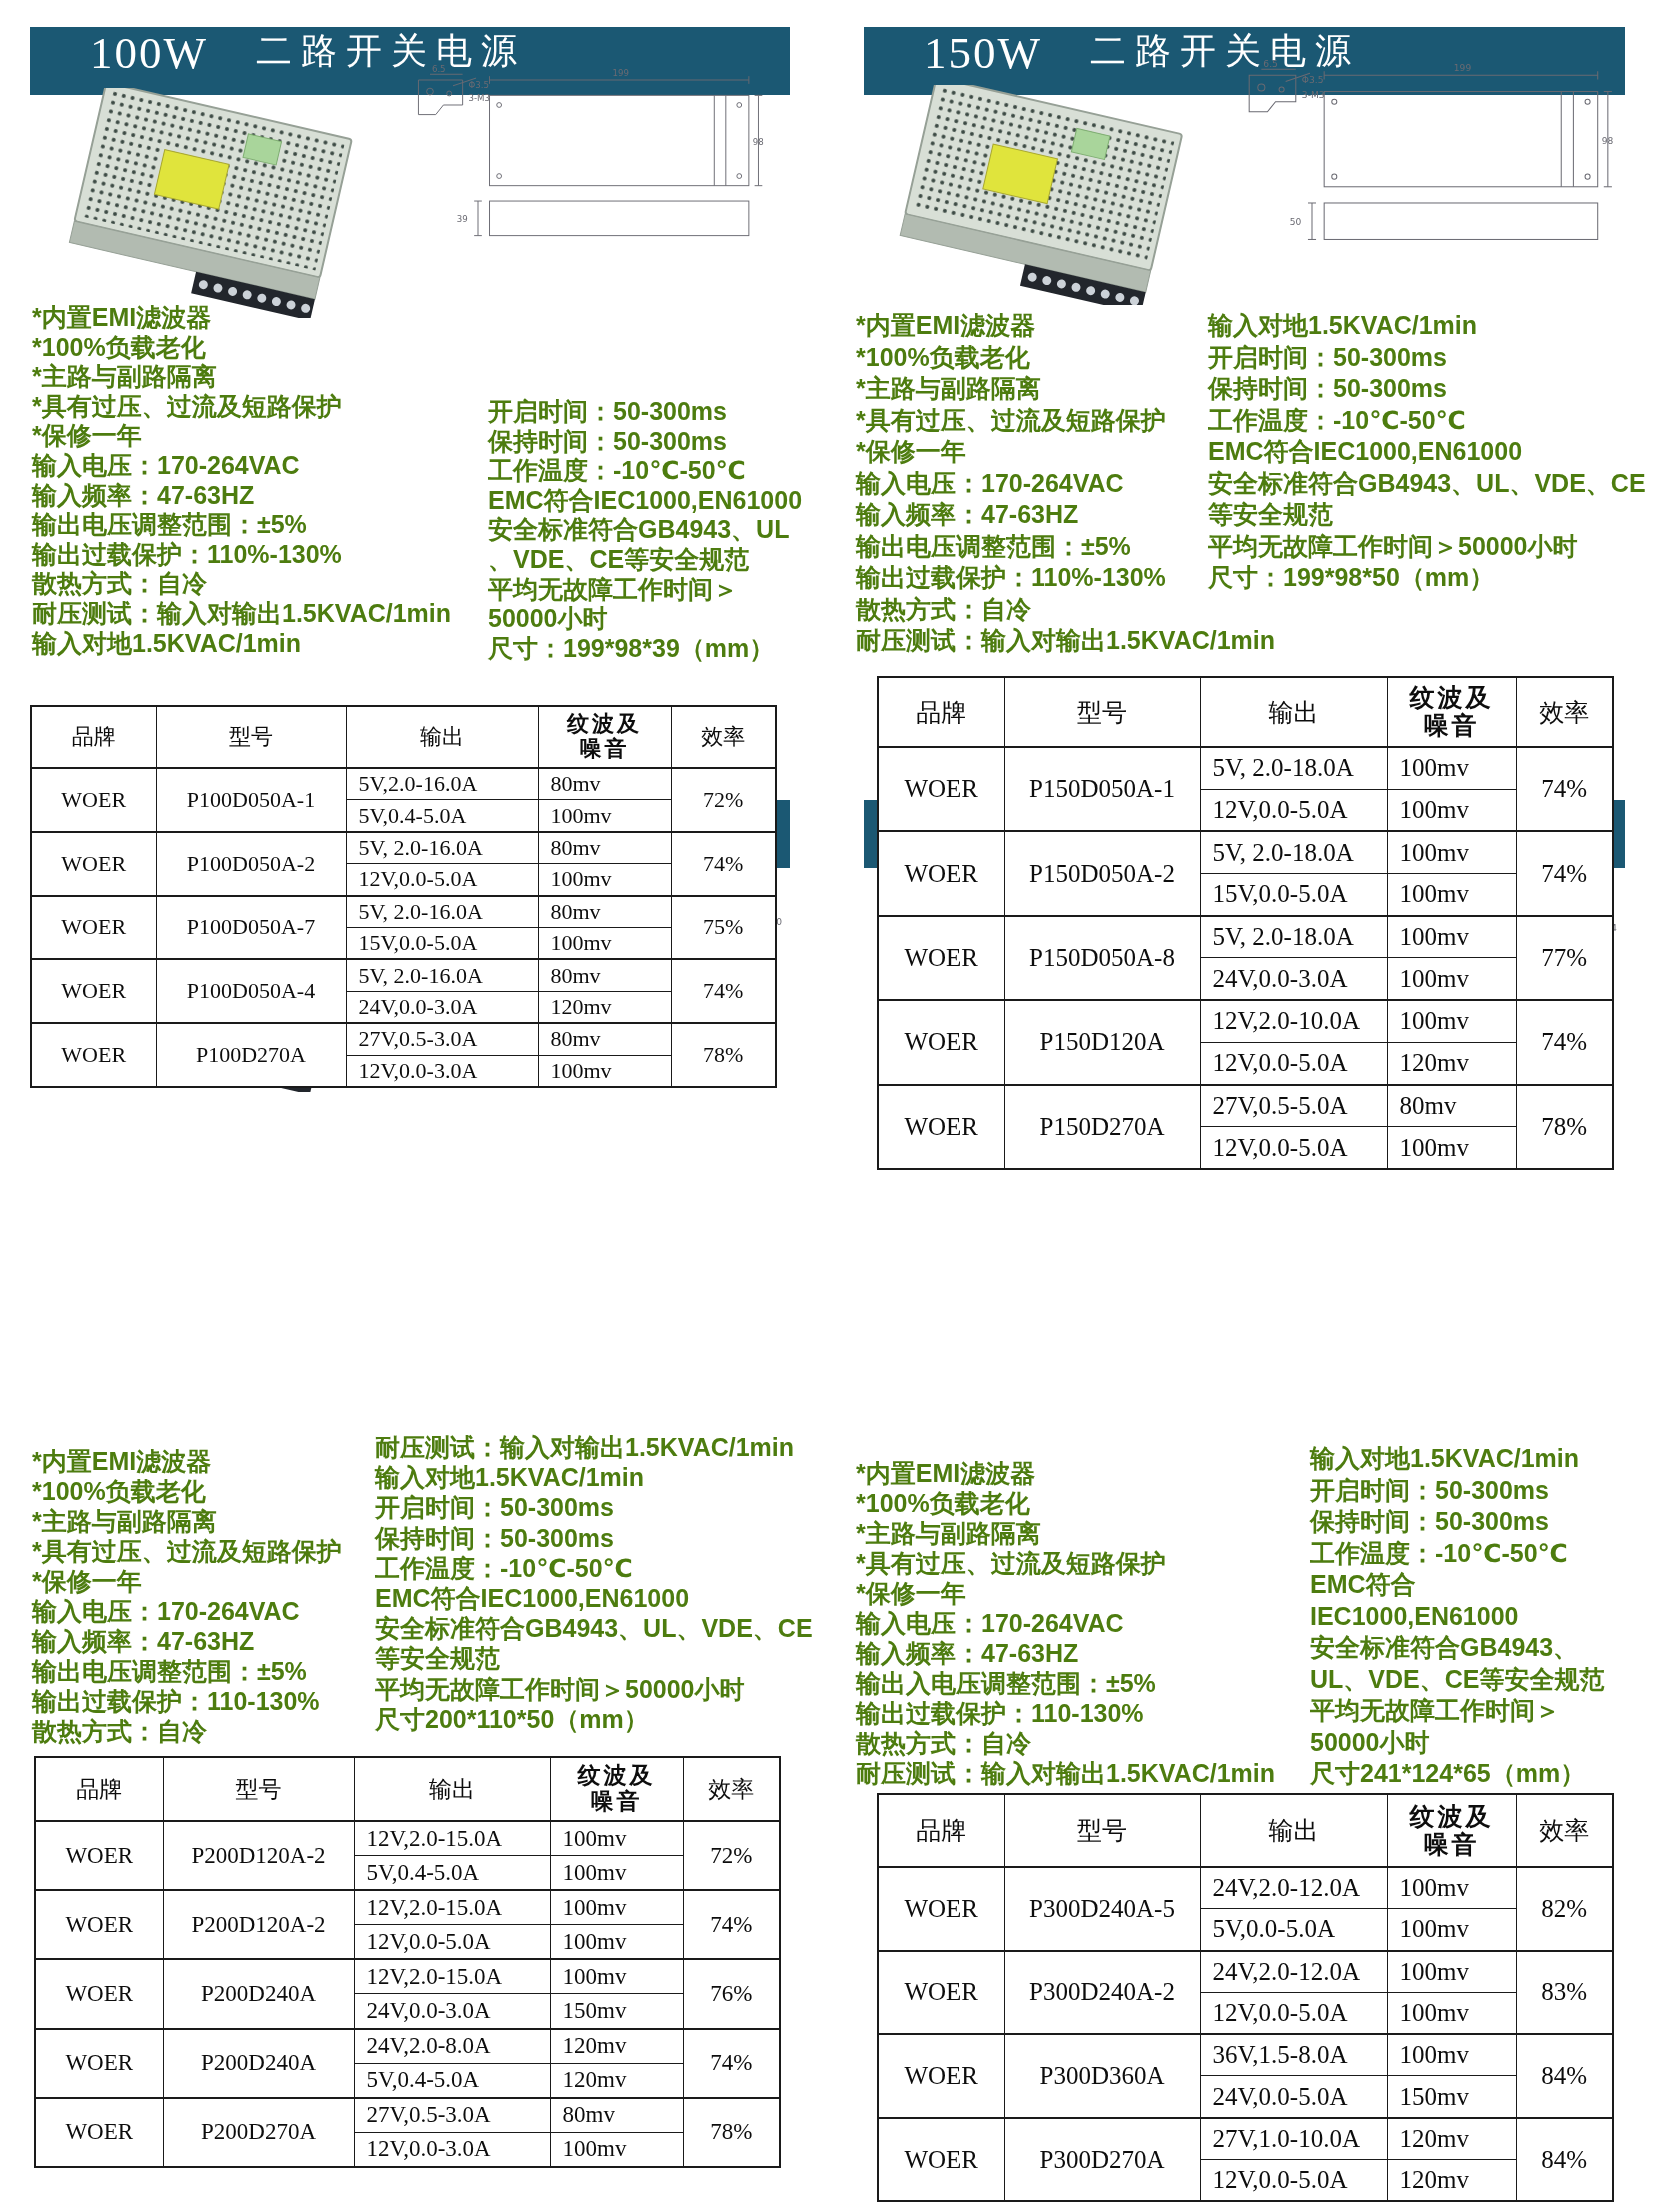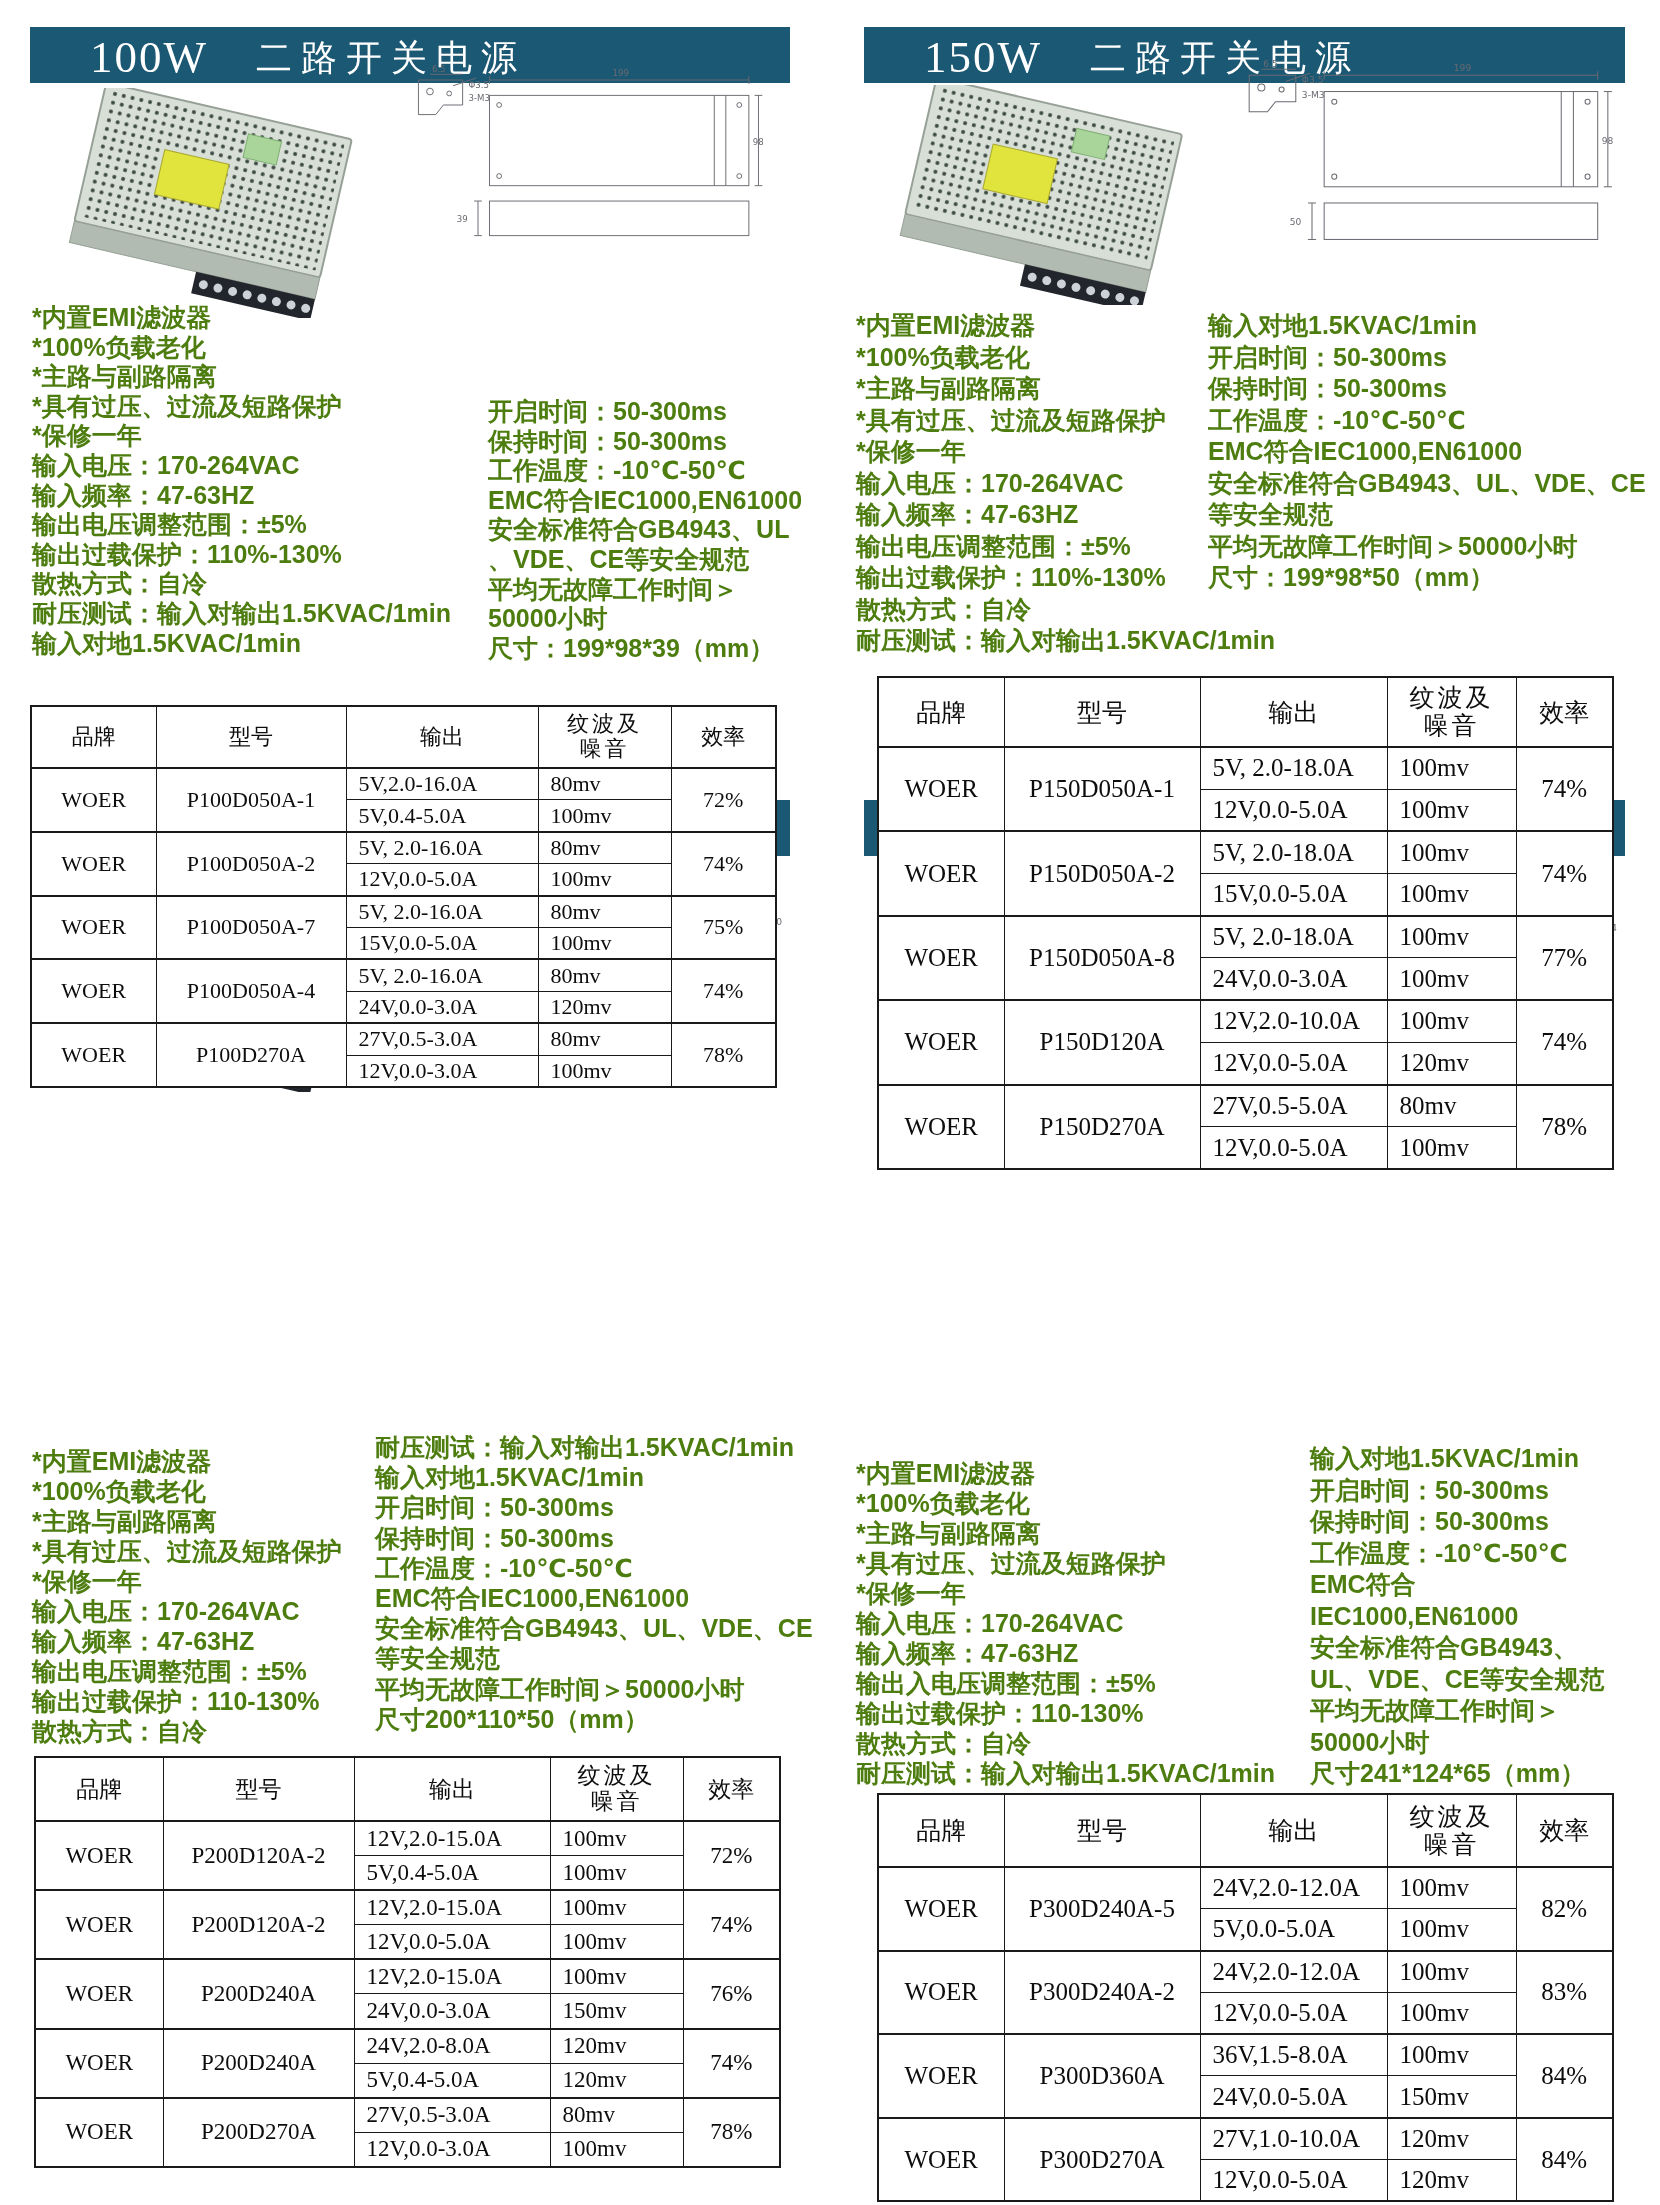--- a/index.html
+++ b/index.html
@@ -1,37 +1,37 @@
 <!DOCTYPE html>
 <html><head>
 <meta charset="utf-8">
 <style>
   html,body{margin:0;padding:0;background:#e8e8e8;}
   .page{position:relative;width:1660px;height:2205px;background:#ffffff;overflow:hidden;
         font-family:"Liberation Sans","DejaVu Sans",sans-serif;}
   
-  .hdr{position:absolute;height:56px;background:#1b5873;color:#fff;display:flex;align-items:flex-end;
+  .hdr{position:absolute;height:68px;background:#1b5873;color:#fff;display:flex;align-items:flex-start;
        font-family:"Liberation Serif","DejaVu Serif",serif;}
   .hdr .pw{font-size:45px;margin-left:60px;letter-spacing:2px;}
   .hdr .nm{font-size:36px;margin-left:48px;letter-spacing:9px;}
   
   .spec{position:absolute;color:#4d7c0f;font-size:25px;font-weight:600;white-space:nowrap;}
   .lhA{line-height:29.6px;} .lhB{line-height:31.5px;} .lhC{line-height:30.2px;} .lhD{line-height:30px;}
   
   .ptable{position:absolute;border-collapse:collapse;table-layout:fixed;background:#fff;
           font-family:"Liberation Serif","DejaVu Serif",serif;color:#0d0d0d;border:2px solid #1a1a1a;}
   .ptable th,.ptable td{border:1.5px solid #1a1a1a;text-align:center;padding:0;overflow:hidden;}
   .ptable thead th{font-weight:400;}
   .ptable .o{text-align:left;padding-left:12px;}
   .ptable .gtop td{border-top:2px solid #1a1a1a;}
   .t0{font-size:22px;} .t0 thead tr{height:62px;} .t0 tbody tr{height:31.9px;}
   .t1{font-size:25px;} .t1 thead tr{height:70px;} .t1 tbody tr{height:42.2px;}
   .t2{font-size:23px;} .t2 thead tr{height:64px;} .t2 tbody tr{height:34.6px;}
   .t3{font-size:25px;} .t3 thead tr{height:73px;} .t3 tbody tr{height:41.8px;}
-  .rip2l{line-height:1.12;letter-spacing:3px;}
+  .rip2l{line-height:1.12;letter-spacing:3px;font-weight:bold;}
   .ph,.dw{position:absolute;}
   .dw text{font-family:"DejaVu Sans",sans-serif;font-size:9px;fill:#6a6a72;}
 </style>
 </head>
 <body>
 
 <div class="page">
 
   <div class="hdr" style="left:30px;top:27px;width:760px">
     <span class="pw">100W</span>

